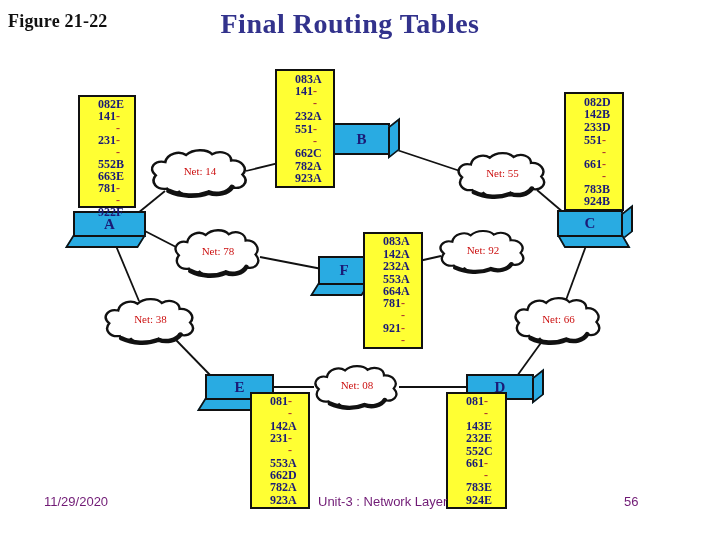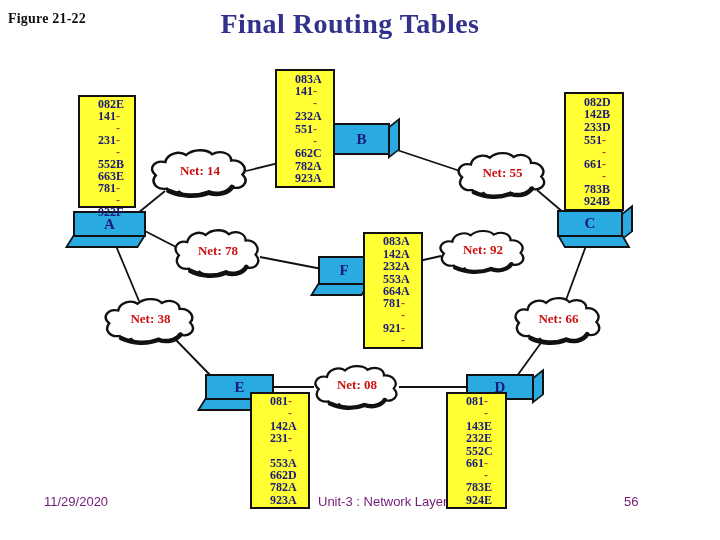--- a/index.html
+++ b/index.html
@@ -1,36 +1,36 @@
 <!DOCTYPE html>
 <html style="--title: #32328c; --table-bg: #ffff33; --table-text: #1b1b77; --dash: #aa3333; --router-fill: #29abe2; --net-label: #cc1111;"><head>
 <meta charset="utf-8">
 <style>
   html,body{margin:0;padding:0;background:#fff;}
   #slide{
     position:relative;width:720px;height:540px;background:#fff;overflow:hidden;
     font-family:"Liberation Serif", serif;
   }
   .fig-label{
-    position:absolute;left:8px;top:11px;font-size:14px;font-weight:bold;color:#111;
+    position:absolute;left:8px;top:11px;font-size:18px;font-weight:bold;color:#111;
     letter-spacing:0.2px;
   }
   .title{
     position:absolute;left:140px;right:160px;top:8px;text-align:center;
     font-size:28px;font-weight:bold;color:var(--title,#32328c);letter-spacing:0.5px;
   }
   #links{position:absolute;left:0;top:0;z-index:1;}
   #links line{stroke:#111;stroke-width:1.8;}
   .cloud{position:absolute;z-index:2;display:flex;align-items:center;justify-content:center;}
   .cloud svg{position:absolute;left:0;top:0;width:100%;height:100%;}
   .cloud-body{fill:#ffffff;stroke:#111;stroke-width:3;}
   .cloud-shadow{fill:none;stroke:#111;stroke-width:6;stroke-linecap:round;}
   .cloud-label{
-    position:relative;z-index:3;color:var(--net-label,#cc1111);font-weight:bold;
-    font-size:13px;padding-bottom:4px;text-align:center;
+    position:relative;z-index:3;color:var(--net-label,#cc1111);font-weight:normal;
+    font-size:11px;padding-bottom:4px;text-align:center;
   }
   .router{
     position:absolute;z-index:3;background:var(--router-fill,#29abe2);
     border:2px solid #111;display:flex;align-items:center;justify-content:center;
   }
   .router-label{font-weight:bold;font-size:15px;color:#1b1b77;}
   .flap-b{
     position:absolute;left:-2px;right:-2px;top:100%;height:9px;
     background:var(--router-fill,#29abe2);border:2px solid #111;
     transform:skewX(-32deg);transform-origin:50% 0;z-index:-1;

